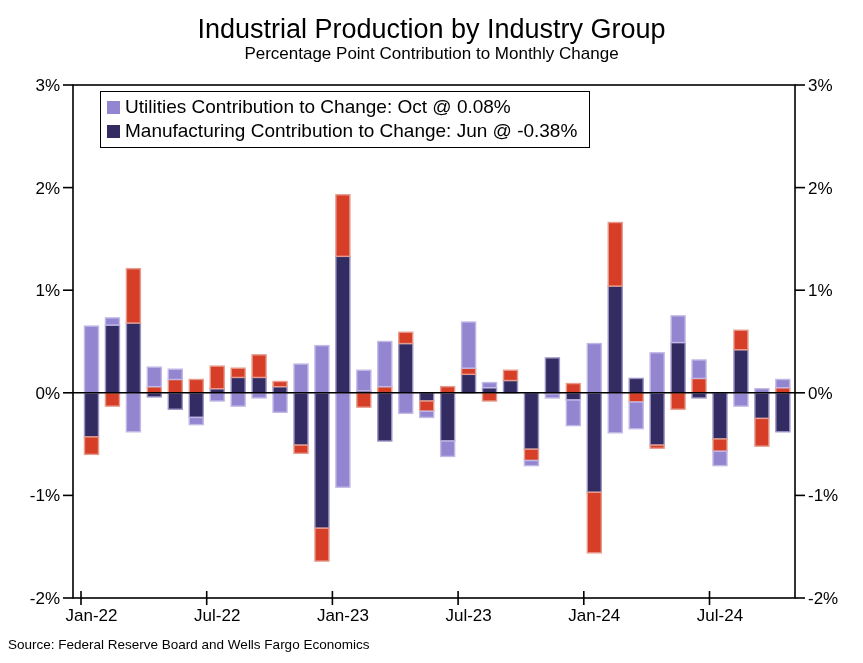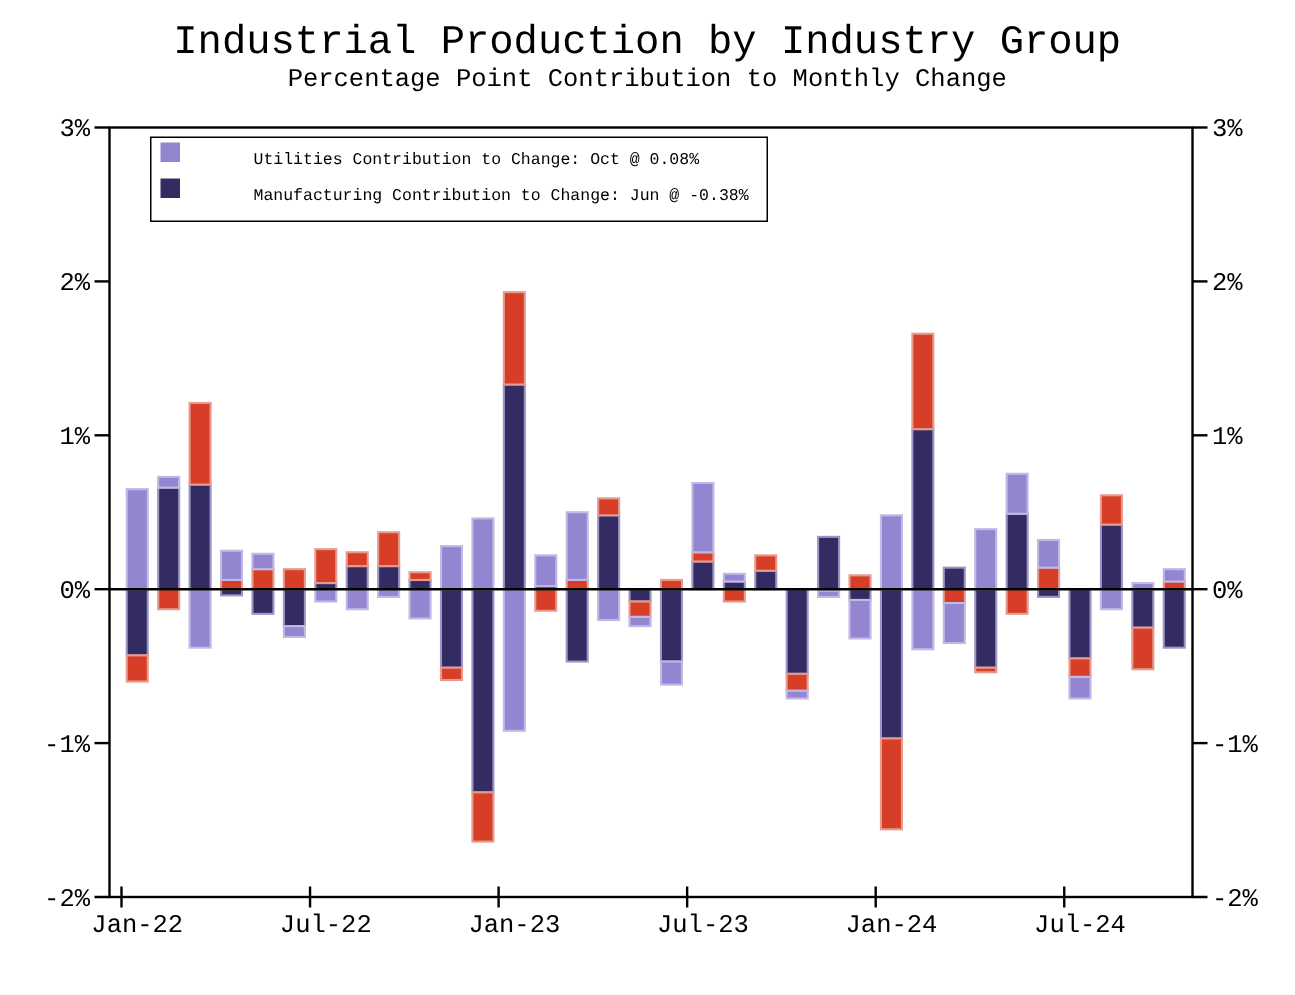--- a/index.html
+++ b/index.html
@@ -1,41 +1,41 @@
 <!DOCTYPE html>
 <html><head>
 <meta charset="utf-8">
 <style>
   html,body{margin:0;padding:0;background:#fff;}
   .page{
     position:relative;
     width:863px;height:663px;
     background:#ffffff;
-    font-family:Liberation Mono, monospace;
+    font-family:Liberation Sans, sans-serif;
     color:#000;
     overflow:hidden;
   }
   .chart-title{
     position:absolute;top:14px;left:0;width:100%;
     text-align:center;font-size:27px;font-weight:400;letter-spacing:0;
   }
   .chart-subtitle{
     position:absolute;top:44px;left:0;width:100%;
     text-align:center;font-size:17px;font-weight:400;
   }
   svg.chart{position:absolute;top:0;left:0;}
   .legend{
     position:absolute;left:100px;top:91px;
     background:#ffffff;border:1.6px solid #000;
     padding:3px 12px 4px 6px;
     display:flex;flex-direction:column;justify-content:center;
   }
   .legend-item{
-    display:flex;
-    font-size:11px;line-height:24px;white-space:nowrap;gap:44px;
+    display:flex;align-items:center;
+    font-size:19px;line-height:24px;white-space:nowrap;
   }
   .legend-swatch{
     width:13px;height:13px;display:inline-block;margin-right:5px;flex:0 0 auto;
   }
   .source-note{
     position:absolute;left:8px;top:637px;
     font-size:13.5px;
   }
 </style>
 </head>
@@ -192,14 +192,15 @@
     <div class="legend-item">
       <span class="legend-swatch" style="background: rgb(148, 133, 208);"></span>
       <span>Utilities Contribution to Change: Oct @ 0.08%</span>
     </div>
     <div class="legend-item">
       <span class="legend-swatch" style="background: rgb(51, 44, 98);"></span>
       <span>Manufacturing Contribution to Change: Jun @ -0.38%</span>
     </div>
   </div>
 
+  <div class="source-note">Source: Federal Reserve Board and Wells Fargo Economics</div>
 
 </div>
 
 </body></html>

